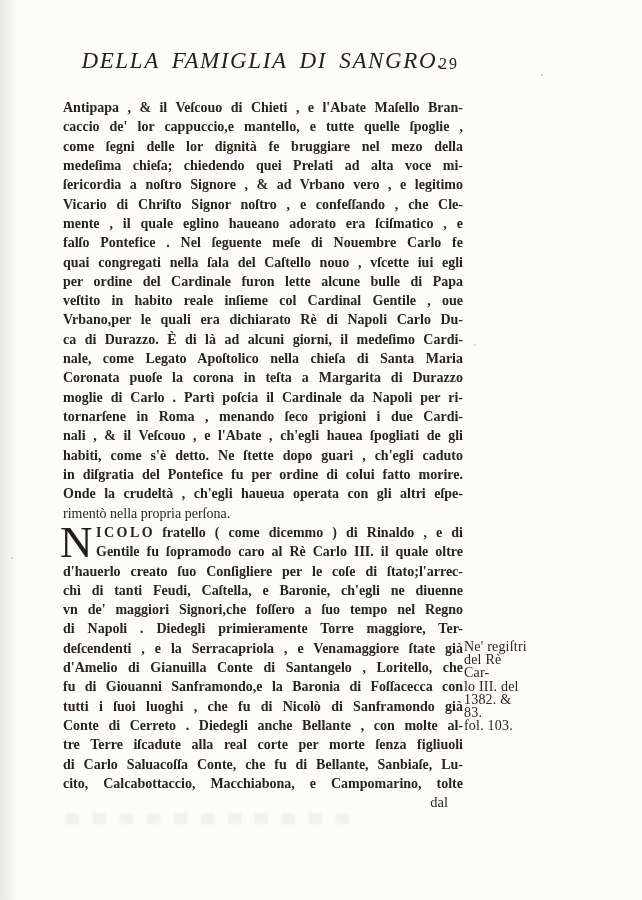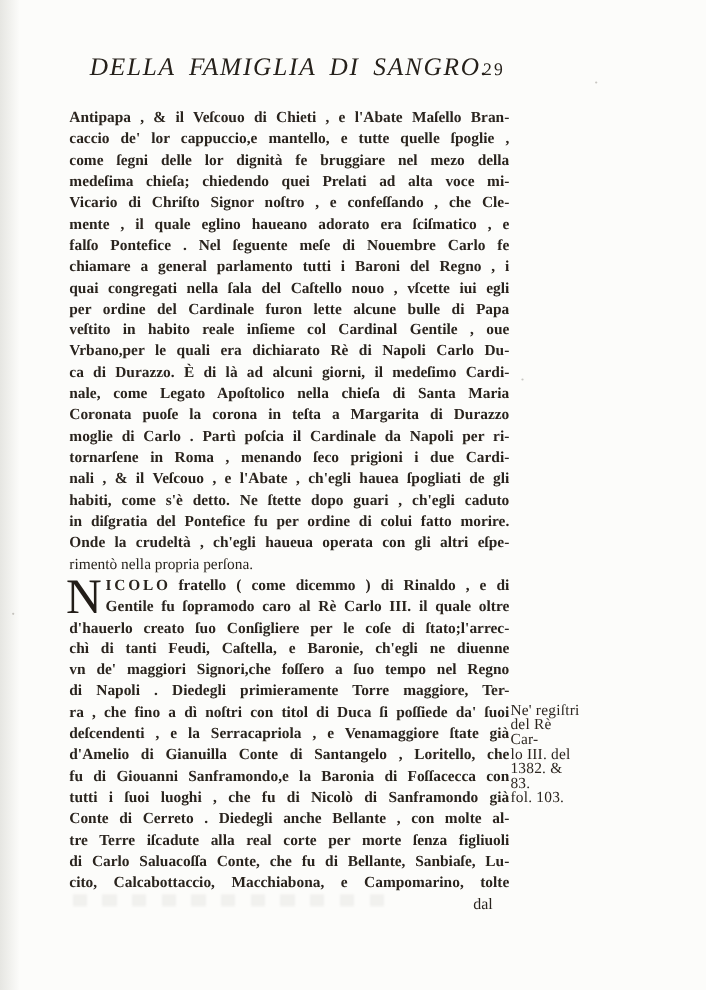--- a/index.html
+++ b/index.html
@@ -91,24 +91,24 @@
     <span class="page-number">29</span>
   </div>
 
   <div class="textblock">
 
     <div>
       <div class="line j">Antipapa , &amp; il Veſcouo di Chieti , e l'Abate Maſello Bran-</div>
       <div class="line j">caccio de' lor cappuccio,e mantello, e tutte quelle ſpoglie ,</div>
       <div class="line j">come ſegni delle lor dignità fe bruggiare nel mezo della</div>
       <div class="line j">medeſima chieſa; chiedendo quei Prelati ad alta voce mi-</div>
+      <div class="line j">ſericordia a noſtro Signore , &amp; ad Vrbano vero , e legitimo</div>
       <div class="line j">Vicario di Chriſto Signor noſtro , e confeſſando , che Cle-</div>
       <div class="line j">mente , il quale eglino haueano adorato era ſciſmatico , e</div>
       <div class="line j">falſo Pontefice . Nel ſeguente meſe di Nouembre Carlo fe</div>
-      <div class="line j">chiamare a general parlamento tutti i Baroni del Regno , i</div>
       <div class="line j">quai congregati nella ſala del Caſtello nouo , vſcette iui egli</div>
       <div class="line j">per ordine del Cardinale furon lette alcune bulle di Papa</div>
       <div class="line j">veſtito in habito reale inſieme col Cardinal Gentile , oue</div>
       <div class="line j">Vrbano,per le quali era dichiarato Rè di Napoli Carlo Du-</div>
       <div class="line j">ca di Durazzo. È di là ad alcuni giorni, il medeſimo Cardi-</div>
       <div class="line j">nale, come Legato Apoſtolico nella chieſa di Santa Maria</div>
       <div class="line j">Coronata puoſe la corona in teſta a Margarita di Durazzo</div>
       <div class="line j">moglie di Carlo . Partì poſcia il Cardinale da Napoli per ri-</div>
       <div class="line j">tornarſene in Roma , menando ſeco prigioni i due Cardi-</div>
       <div class="line j">nali , &amp; il Veſcouo , e l'Abate , ch'egli hauea ſpogliati de gli</div>
@@ -119,21 +119,20 @@
     </div>
 
     <div class="para2">
       <span class="dropcap">N</span>
       <div class="line j indent"><span class="caps">ICOLO</span><span>fratello ( come dicemmo ) di Rinaldo , e di</span></div>
       <div class="line j indent">Gentile fu ſopramodo caro al Rè Carlo III. il quale oltre</div>
       <div class="line j">d'hauerlo creato ſuo Conſigliere per le coſe di ſtato;l'arrec-</div>
       <div class="line j">chì di tanti Feudi, Caſtella, e Baronie, ch'egli ne diuenne</div>
       <div class="line j">vn de' maggiori Signori,che foſſero a ſuo tempo nel Regno</div>
       <div class="line j">di Napoli . Diedegli primieramente Torre maggiore, Ter-</div>
-      <div class="line j">ra , che fino a dì noſtri con titol di Duca ſi poſſiede da' ſuoi</div>
       <div class="line j">deſcendenti , e la Serracapriola , e Venamaggiore ſtate già</div>
       <div class="line j">d'Amelio di Gianuilla Conte di Santangelo , Loritello, che</div>
       <div class="line j">fu di Giouanni Sanframondo,e la Baronia di Foſſacecca con</div>
       <div class="line j">tutti i ſuoi luoghi , che fu di Nicolò di Sanframondo già</div>
       <div class="line j">Conte di Cerreto . Diedegli anche Bellante , con molte al-</div>
       <div class="line j">tre Terre iſcadute alla real corte per morte ſenza figliuoli</div>
       <div class="line j">di Carlo Saluacoſſa Conte, che fu di Bellante, Sanbiaſe, Lu-</div>
       <div class="line j">cito, Calcabottaccio, Macchiabona, e Campomarino, tolte</div>
     </div>
 

